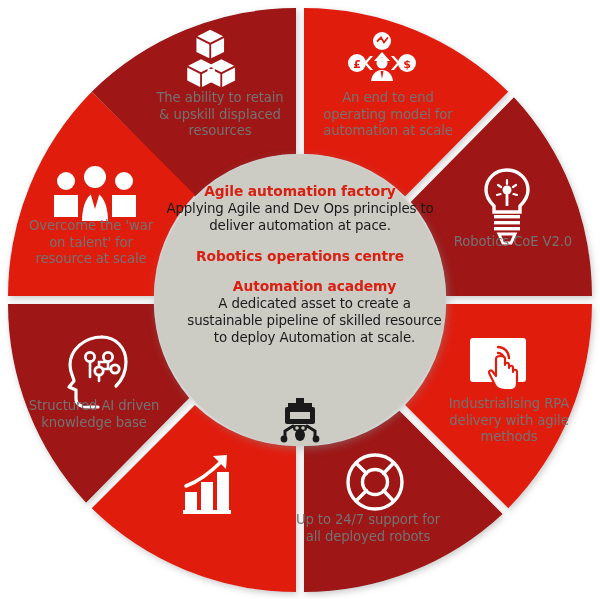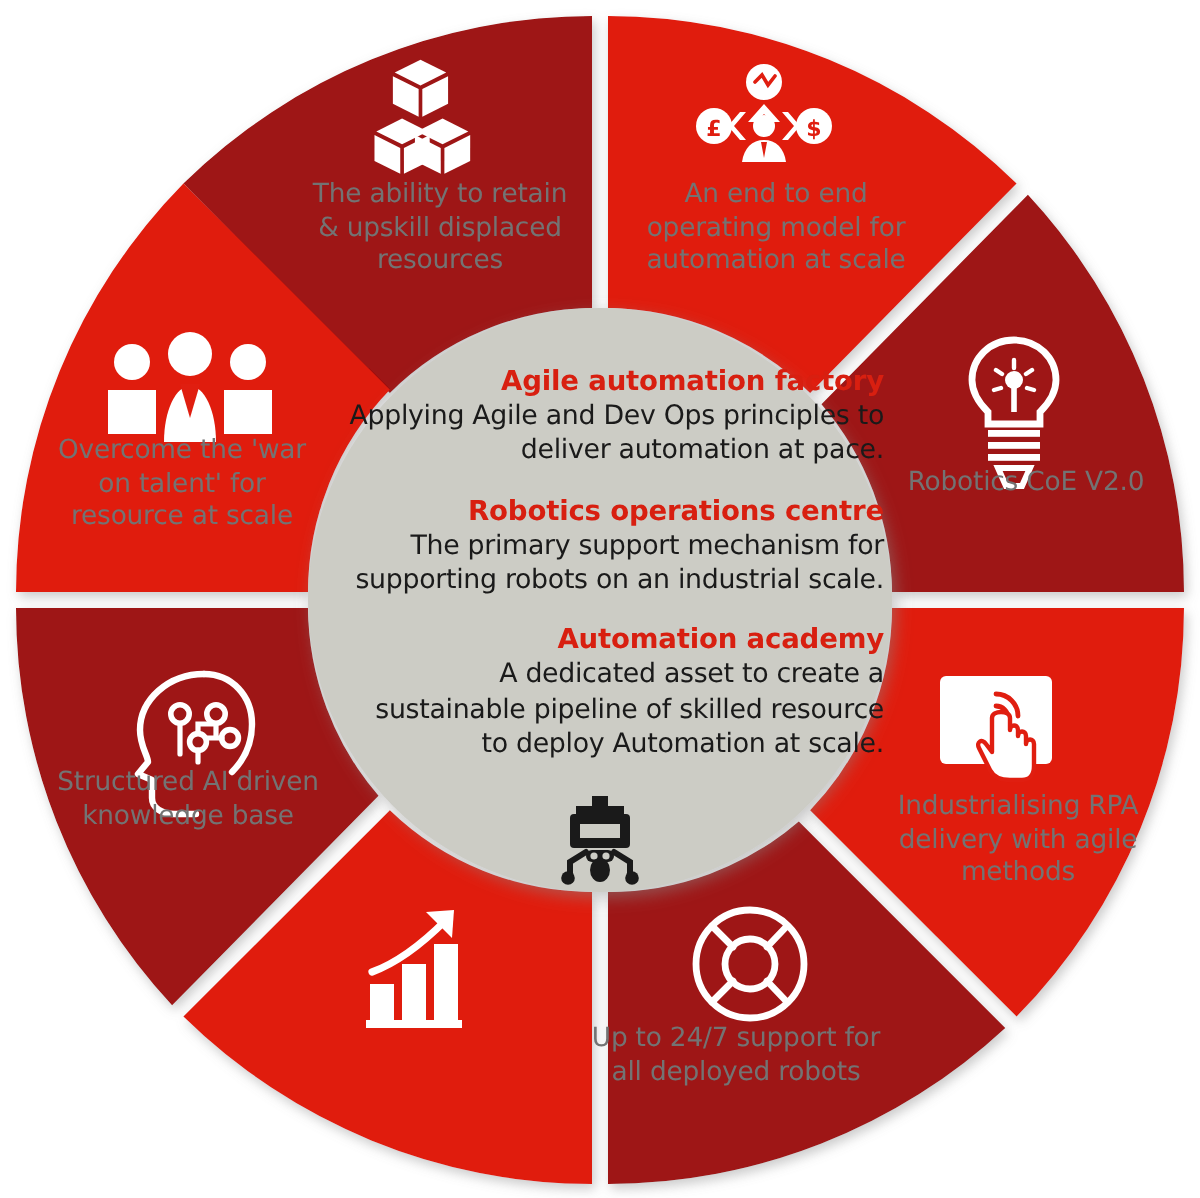--- a/index.html
+++ b/index.html
@@ -47,21 +47,21 @@
     line-height: 17.2px;
     font-family: "DejaVu Sans", sans-serif;
     letter-spacing: -0.15px;
   }
   .hub-head {
     color: #D81F10;
     font-weight: bold;
     font-size: 13.8px;
     letter-spacing: -0.1px;
   }
-  .hub-block { margin-bottom: 13px; text-align: right; }
+  .hub-block { margin-bottom: 13px; }
   .hub-block:last-of-type { margin-bottom: 0; margin-left: 29px; }
   .hub-body { display: block; }
 </style>
 </head>
 <body>
 
 <div id="wheel-root">
 
   <svg class="wheel-svg" viewBox="0 0 600 599">
     <defs>
@@ -202,37 +202,35 @@
   <div class="seg-label" style="left:438px; top:234px; width:150px;">Robotics CoE V2.0</div>
 
   <div class="seg-label" style="left:435px; top:396px; width:148px;">Industrialising RPA
 delivery with agile
 methods</div>
 
   <div class="seg-label" style="left:292px; top:512px; width:152px;">Up to 24/7 support for
 all deployed robots</div>
 
 
-  <div class="seg-label" style="left:18px; top:384px; width:152px;">Structured AI driven
+  <div class="seg-label" style="left:18px; top:398px; width:152px;">Structured AI driven
 knowledge base</div>
 
   <div class="seg-label" style="left:18px; top:218px; width:146px;">Overcome the 'war
 on talent' for
 resource at scale</div>
 
   <div class="hub-text">
     <div class="hub-block">
       <span class="hub-head">Agile automation factory</span>
       <span class="hub-body">Applying Agile and Dev Ops principles
 to deliver automation at pace.</span>
     </div>
     <div class="hub-block">
       <span class="hub-head">Robotics operations centre</span>
-      <span class="hub-body">The primary support mechanism for
-supporting robots on an industrial scale.</span>
     </div>
     <div class="hub-block">
       <span class="hub-head">Automation academy</span>
       <span class="hub-body">A dedicated asset to create a
 sustainable pipeline of skilled resource
 to deploy Automation at scale.</span>
     </div>
   </div>
 
 </div>

